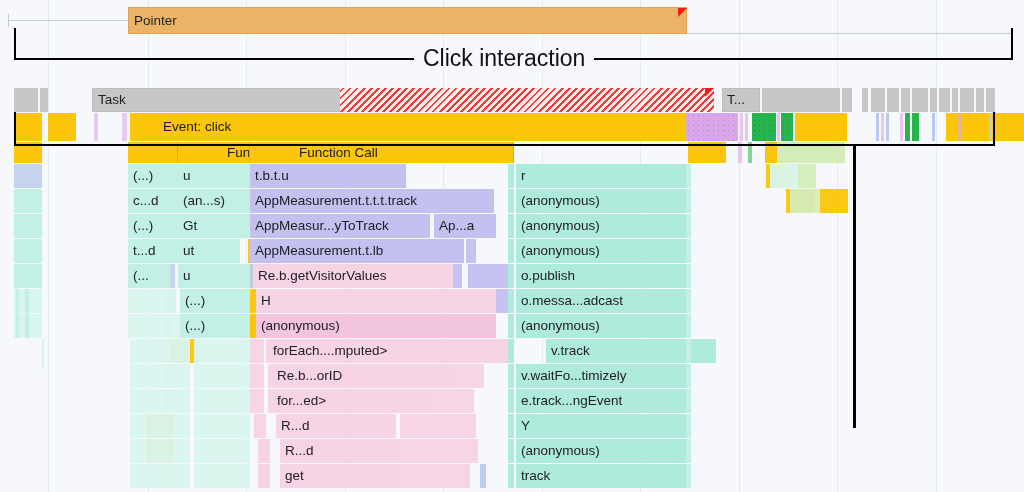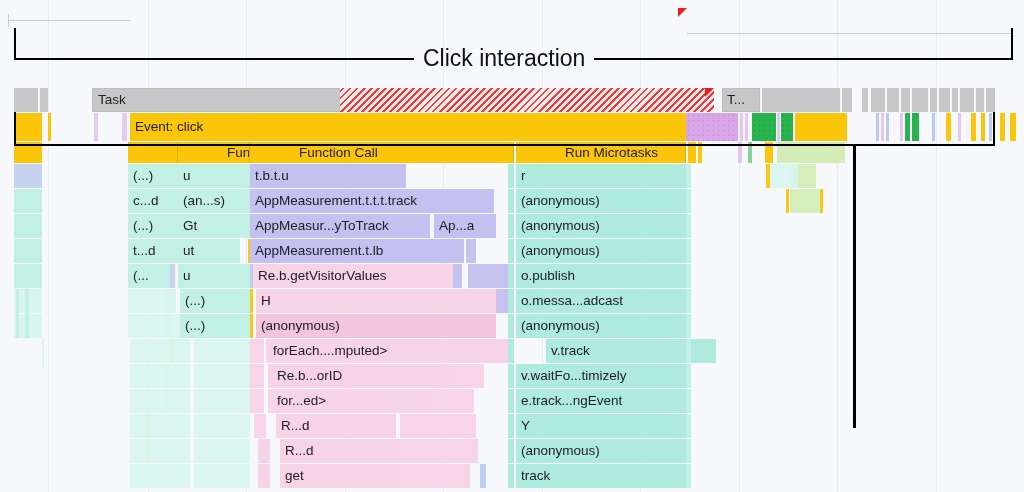--- a/index.html
+++ b/index.html
@@ -39,21 +39,21 @@
   .task.named{border:1px solid #bdbdbd;}
   .task .lbl{font-size:13.5px;color:#202124;}
   .hatch{
     position:absolute;
     background:repeating-linear-gradient(
       -45deg,#fdecec 0px,#fdecec 3px,#f23a3a 3px,#f23a3a 5px);
     box-sizing:border-box;
   }
 
   
-  .c-yellow{background:#fbc50a;}
+  .c-yellow{background:#fbc50a;padding-left:28px;}
   .c-yellow-d{background:#fbc50a;border-right:1px solid #e0ae00;padding-left:44px;}
   .c-purple2{background:#c4c0f0;}
   .c-pink{background:#f3c4de;}
   .c-pink2{background:#f7d3e6;}
   .c-teal{background:#aeebdd;}
   .c-teal2{background:#c3f0e5;}
   .c-teal3{background:#d8f6ee;}
   .c-blue{background:#c6d3ef;}
   .c-blueln{background:#b9ccef;}
   .c-green{background:#28b44c;}
@@ -88,20 +88,23 @@
   <div class="vgrid" style="left:640px"></div>
   <div class="vgrid" style="left:739px"></div>
   <div class="vgrid" style="left:837px"></div>
   <div class="vgrid" style="left:936px"></div>
 
   <div class="ruler-line" style="left:8px;top:20px;width:122px"></div>
   <div class="ruler-line" style="left:8px;top:14px;width:1px;height:13px;background:#c8ccd2"></div>
   <div class="ruler-line" style="left:687px;top:33px;width:326px"></div>
   <div class="ruler-line" style="left:1012px;top:28px;width:1px;height:11px;background:#c8ccd2"></div>
 
+  <div class="pointer-bar" style="left:128px;top:7px;width:559px;height:27px">
+    <span class="lbl">Pointer</span>
+  </div>
   <div class="warn-tri" style="left:678px;top:8px;transform:scaleX(-1)"></div>
 
   <div class="bracket" style="left:14px;top:28px;width:999px;height:32px;border-top:none"></div>
   <div class="ann-text" style="left:414px;top:47px">Click interaction</div>
 
   <div class="task" style="left:14px;top:88px;width:24px;height:24px"></div>
   <div class="task" style="left:40px;top:88px;width:8px;height:24px"></div>
 
   <div class="task named" style="left:92px;top:88px;width:268px;height:24px">
     <span class="lbl">Task</span>
@@ -172,23 +175,20 @@
   <div class="blk c-teal3" style="left:42px;top:339px;width:2px;height:30px"></div>
 
   <div class="blk c-yellow-d" style="left:128px;top:142px;width:50px;height:21px">
     <span class="lbl">F...l</span>
   </div>
   <div class="blk c-yellow-d" style="left:178px;top:142px;width:72px;height:21px">
     <span class="lbl">Fun...ll</span>
   </div>
   <div class="blk c-yellow-d" style="left:250px;top:142px;width:264px;height:21px">
     <span class="lbl">Function Call</span>
-  </div>
-  <div class="blk c-yellow-d" style="left:516px;top:142px;width:170px;height:21px">
-    <span class="lbl">Run Microtasks</span>
   </div>
   <div class="blk c-yellow" style="left:688px;top:142px;width:8px;height:21px"></div>
   <div class="blk c-yellow" style="left:698px;top:142px;width:4px;height:21px"></div>
   <div class="blk c-violet" style="left:738px;top:142px;width:4px;height:21px;opacity:.6"></div>
   <div class="blk c-green" style="left:748px;top:142px;width:4px;height:21px;opacity:.55"></div>
   <div class="blk c-yellow" style="left:765px;top:142px;width:8px;height:21px"></div>
   <div class="blk c-greenlt" style="left:777px;top:142px;width:68px;height:21px"></div>
 
   <div id="flame-rows">
       <div class="blk c-yellow" style="left: 766px; top: 164px; width: 4px; height: 24px; opacity: 0.95;"></div>

